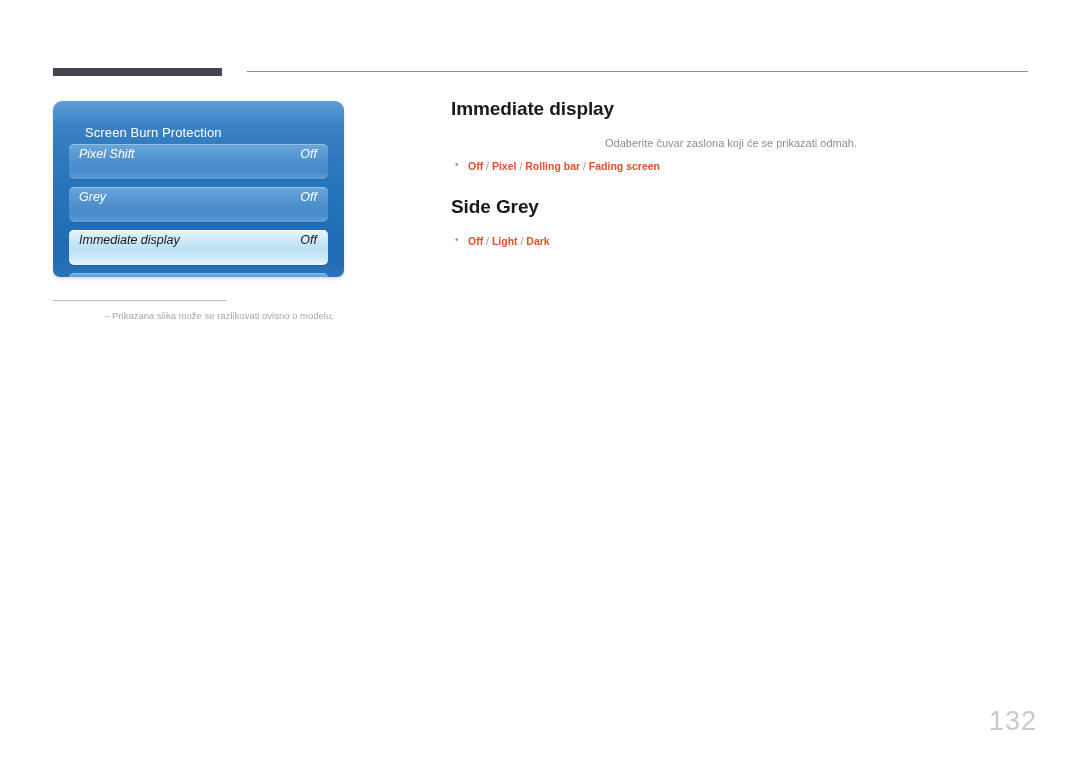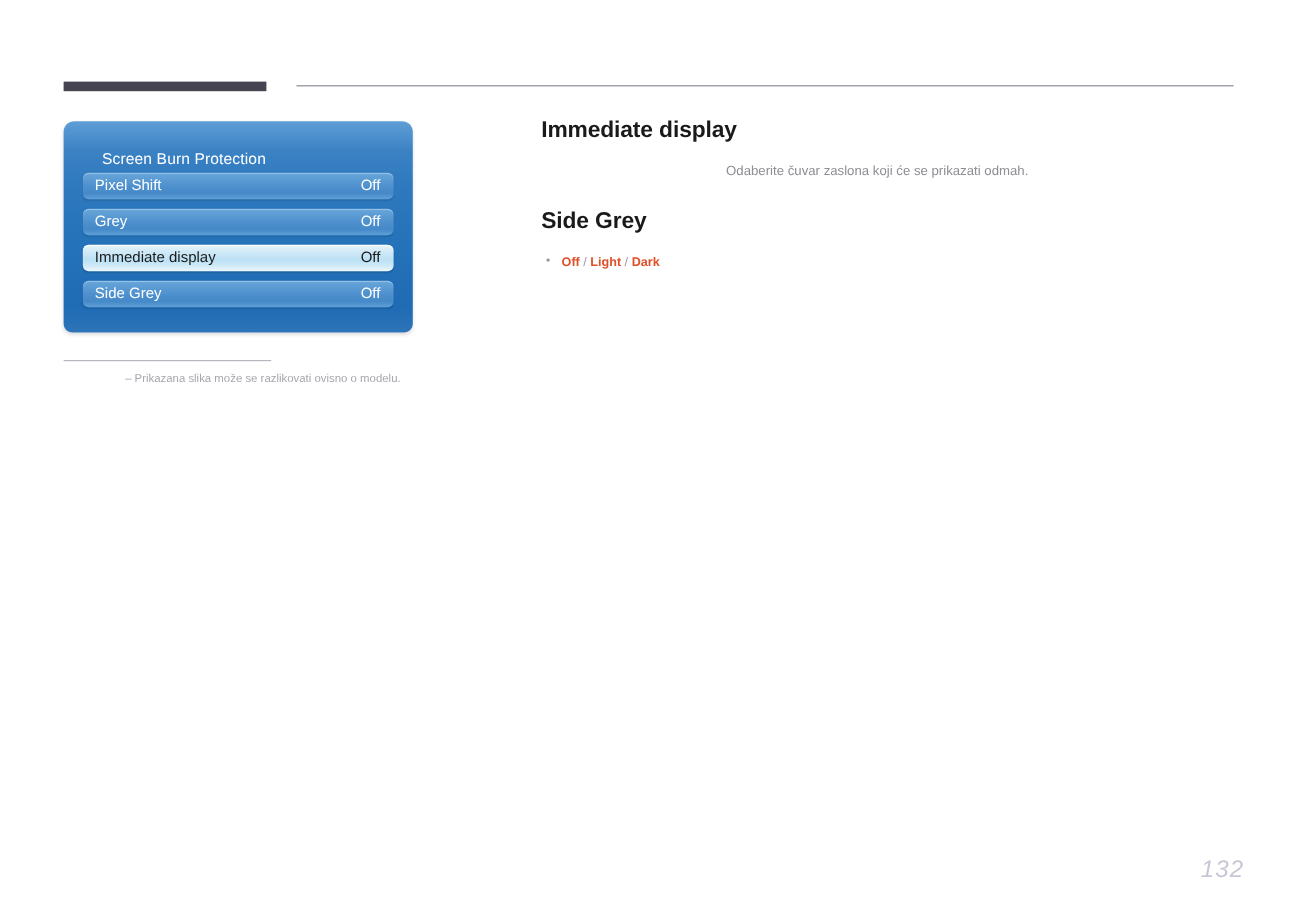--- a/index.html
+++ b/index.html
@@ -62,31 +62,32 @@
     margin-top: 12px;
   }
   .osd-rows {
     position: absolute;
     left: 16px;
     top: 43px;
     width: 259px;
   }
   .osd-row {
     position: relative;
-    height: 22px;
+    height: 35px;
     margin-bottom: 8px;
     border-radius: 5px;
     background: linear-gradient(to bottom,
                 #69a7da 0%,
                 #5e9ed5 20%,
                 #4e90cd 52%,
                 #4589c9 78%,
                 #5ea0d6 100%);
     box-shadow: inset 0 1px 0 rgba(255,255,255,0.30),
                 0 1px 1px rgba(0,0,0,0.10);
+    font-style: italic;
   }
   .osd-row:last-child { margin-bottom: 0; }
   .osd-row.selected {
     background: linear-gradient(to bottom,
                 #e9f5fb 0%,
                 #cfe9f7 28%,
                 #bbe0f4 58%,
                 #d4ecf8 84%,
                 #eef8fd 100%);
     box-shadow: inset 0 1px 0 rgba(255,255,255,0.85),
@@ -190,25 +191,24 @@
   .opt-sep {
     color: #9a989f;
     font-weight: normal;
   }
 
   
   .page-no {
     position: absolute;
     right: 43px;
     bottom: 26px;
-    font-size: 20px;
+    font-size: 27px;
     color: #c9c7d4;
     letter-spacing: 1px;
     font-weight: 300;
-    font-style: italic;
   }
 </style>
 </head>
 <body>
 
 <div class="rule-dark"></div>
 <div class="rule-thin"></div>
 
 <div class="osd-panel">
   <div class="osd-title">Screen Burn Protection</div>
@@ -240,20 +240,31 @@
 <div class="footnote-rule"></div>
 <div class="footnote">
   <span class="dash">–</span><span>Prikazana slika može se razlikovati ovisno o modelu.</span>
 </div>
 
 <div class="content">
 
   <div class="section">
     <h2 class="sec-title">Immediate display</h2>
     <p class="sec-desc">Odaberite čuvar zaslona koji će se prikazati odmah.</p>
+    <ul class="opts">
+      <li>
+        <span class="opt-val">Off</span>
+        <span class="opt-sep">/</span>
+        <span class="opt-val">Pixel</span>
+        <span class="opt-sep">/</span>
+        <span class="opt-val">Rolling bar</span>
+        <span class="opt-sep">/</span>
+        <span class="opt-val">Fading screen</span>
+      </li>
+    </ul>
   </div>
 
   <div class="section">
     <h2 class="sec-title">Side Grey</h2>
     <ul class="opts">
       <li>
         <span class="opt-val">Off</span>
         <span class="opt-sep">/</span>
         <span class="opt-val">Light</span>
         <span class="opt-sep">/</span>

